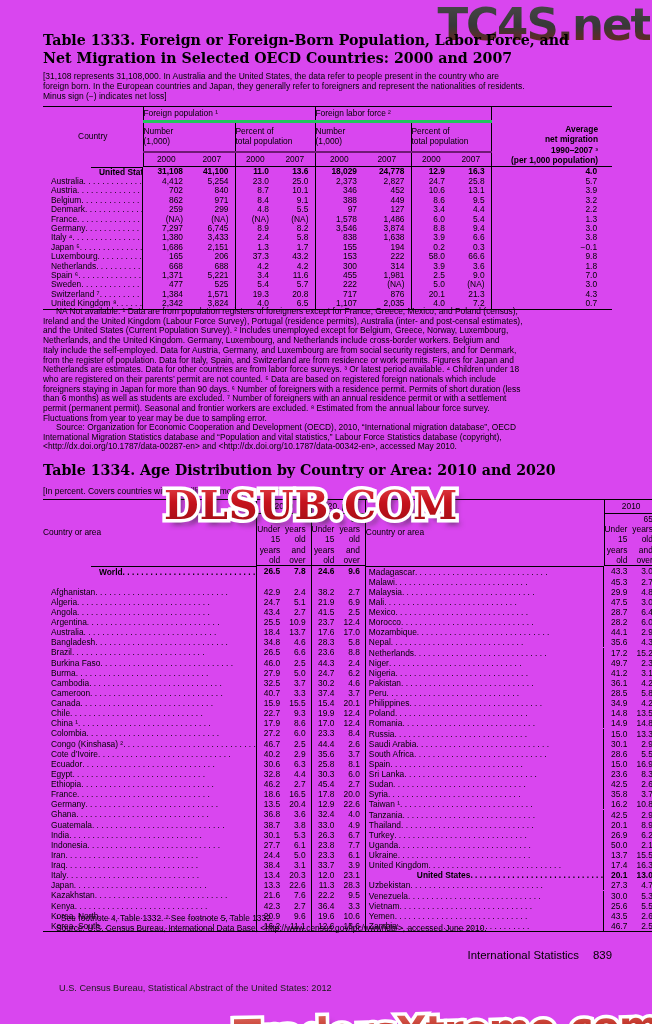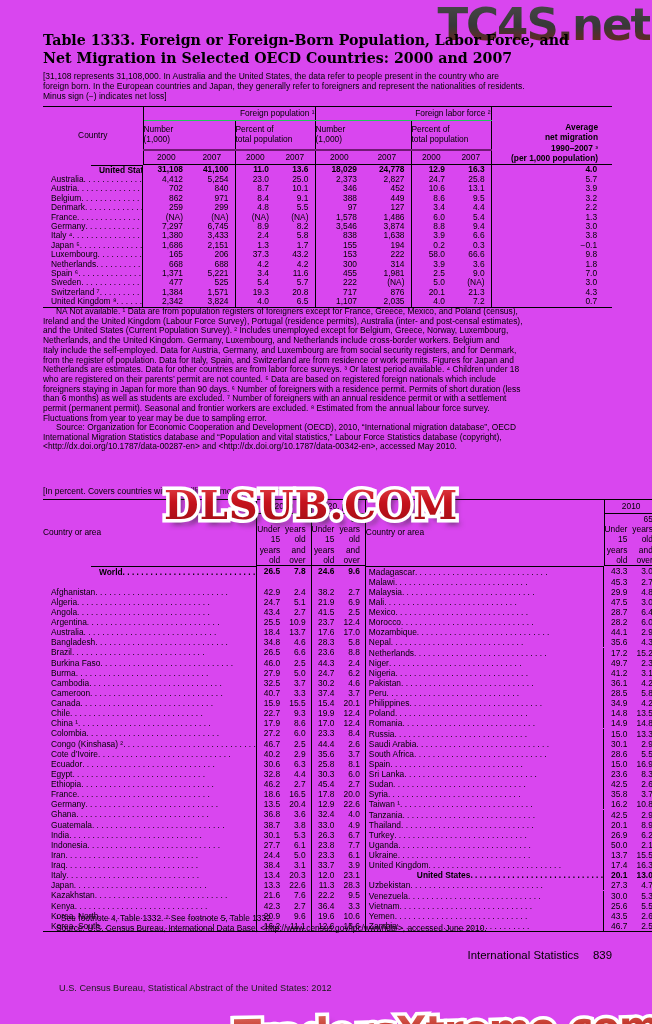--- a/index.html
+++ b/index.html
@@ -37,21 +37,21 @@
   td.num{text-align:right;padding-right:6px;}
   td.avg{padding-right:15px;}
   tr.b td{font-weight:bold;margin-left:48px;}
   td.cname{display:flex;align-items:center;padding-left:8px;}
   td.cname .nm{white-space:nowrap;}
   td.cname .dots{flex:1 1 auto;overflow:hidden;white-space:nowrap;color:#000;}
   td.cname .dots::after{content:" . . . . . . . . . . . . . . . . . . . . . . . . . . . . .";}
 
   
   .t1333{position:absolute;left:43px;top:106px;width:569px;}
-  .t1333 th.grp{height:13px;border-bottom:1px solid #22c55e;text-align:right;}
+  .t1333 th.grp{height:13px;border-bottom:3px solid #22c55e;text-align:left;}
   .t1333 th.sub{height:28px;border-bottom:2px solid #701a75;text-align:left;
                 vertical-align:middle;white-space:pre-line;}
   .t1333 th.yr{height:13px;text-align:center;vertical-align:middle;}
   .t1333 th.country{text-align:center;vertical-align:middle;}
   .t1333 th.avghead{text-align:right;vertical-align:bottom;white-space:pre-line;
                     padding-right:14px;line-height:10.6px;font-weight:bold;}
 
   
   .t1334wrap{position:absolute;left:43px;top:499px;display:flex;}
   .t1334 th.grp{height:13px;border-bottom:1px solid #000;text-align:center;vertical-align:middle;}
@@ -401,20 +401,21 @@
 who are registered on their parents’ permit are not counted. ⁵ Data are based on registered foreign nationals which include
 foreigners staying in Japan for more than 90 days. ⁶ Number of foreigners with a residence permit. Permits of short duration (less
 than 6 months) as well as students are excluded. ⁷ Number of foreigners with an annual residence permit or with a settlement
 permit (permanent permit). Seasonal and frontier workers are excluded. ⁸ Estimated from the annual labour force survey.
 Fluctuations from year to year may be due to sampling error.</p>
   <p class="fn src1333">Source: Organization for Economic Cooperation and Development (OECD), 2010, “International migration database”, OECD
 International Migration Statistics database and “Population and vital statistics,” Labour Force Statistics database (copyright),
 &lt;http://dx.doi.org/10.1787/data-00287-en&gt; and &lt;http://dx.doi.org/10.1787/data-00342-en&gt;, accessed May 2010.</p>
 
   
+  <h1 class="ttl t1334-title">Table 1334. Age Distribution by Country or Area: 2010 and 2020</h1>
   <p class="note n1334">[In percent. Covers countries with 13 million or more population in 2010]</p>
 
   <div class="t1334wrap">
     <table class="t1334 t1334L">
       <colgroup>
         <col style="width:112px">
           <col style="width:46px">
           <col style="width:44px">
         <col style="width:46px">
           <col style="width:49px">

